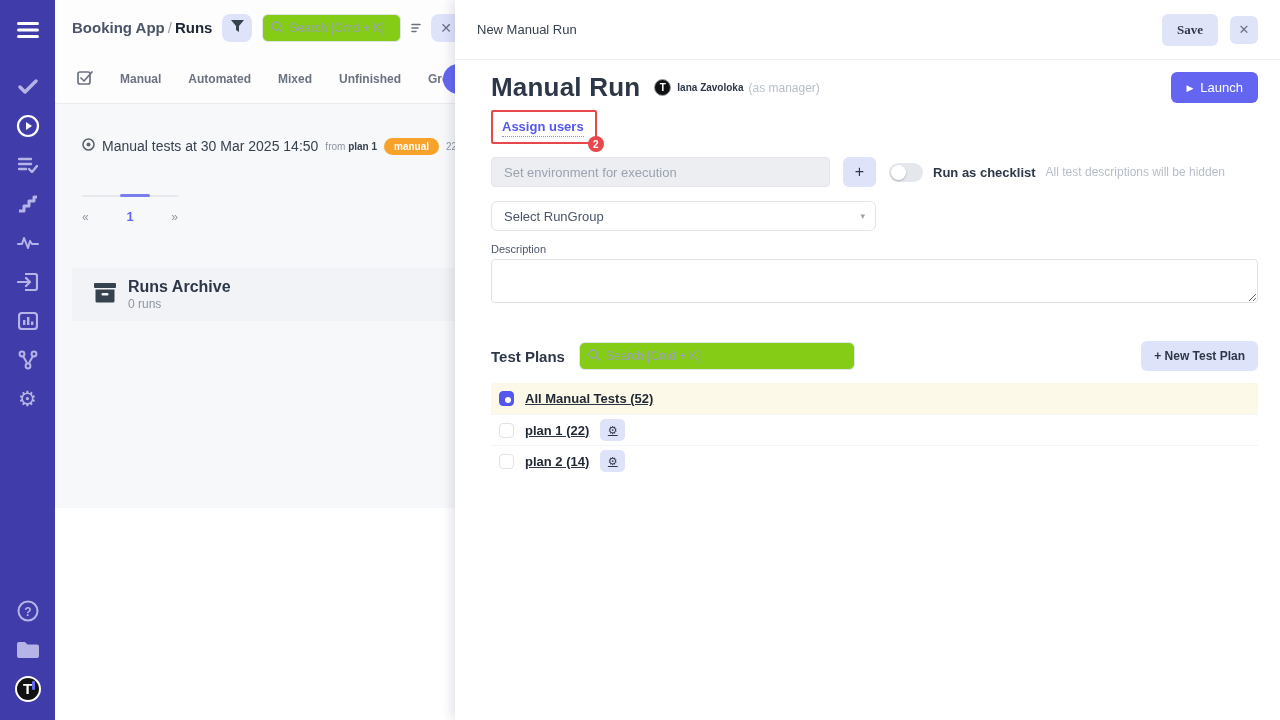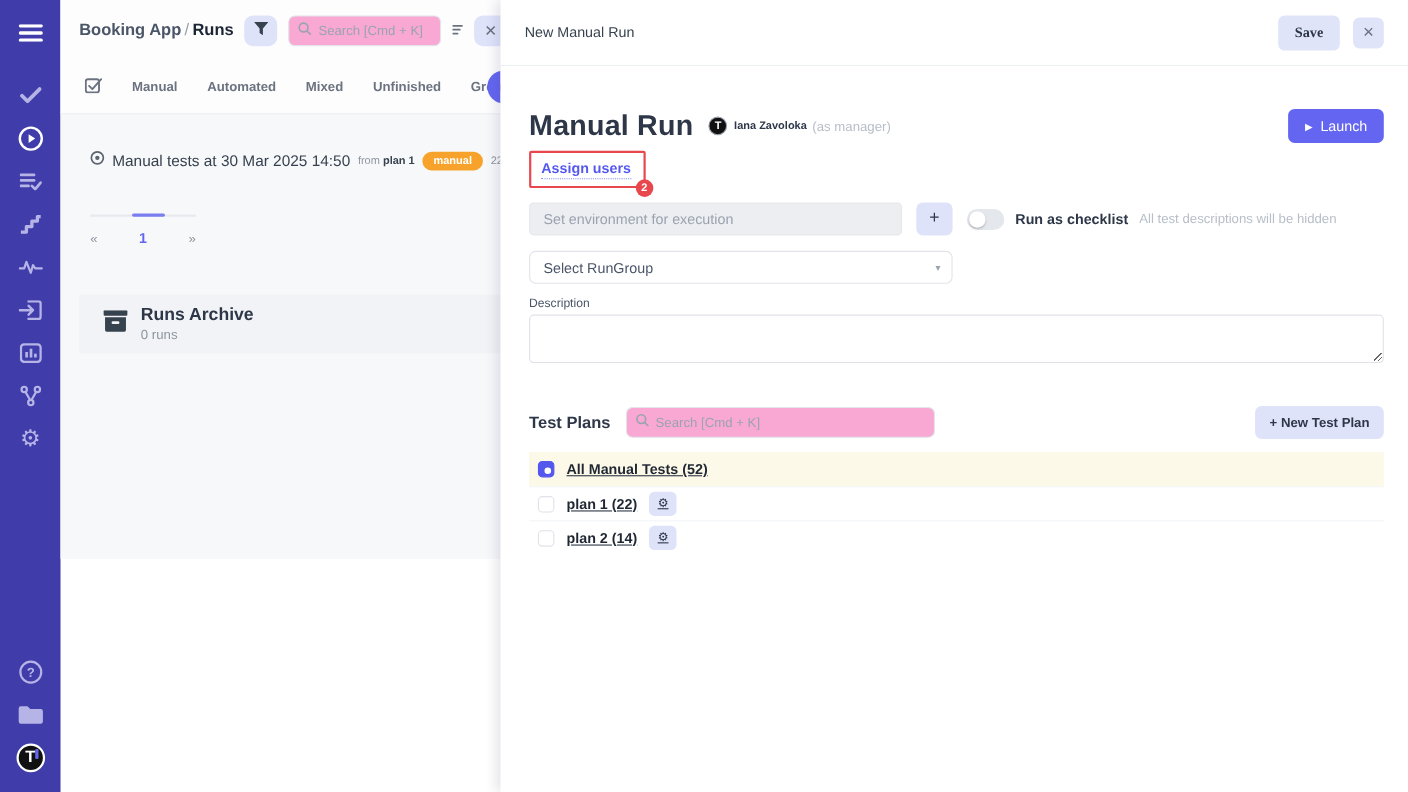--- a/index.html
+++ b/index.html
@@ -17,21 +17,21 @@
   .logo-circle .accent { position:absolute; right:4px; top:3px; width:3px; height:9px; background:#6466f1; border-radius:1px; }
   .sb-logo { margin-bottom:12px; }
 
   
   .left-panel { width:400px; height:508px; background:#f7f8fa; flex-shrink:0; position:relative; overflow:hidden; }
   .lp-topbar { height:55px; background:#fdfdfe; display:flex; align-items:center; padding:0 0 0 17px; gap:10px; }
   .breadcrumb { font-size:15px; font-weight:bold; color:#4a5568; white-space:nowrap; }
   .breadcrumb .sep { color:#9aa1ac; font-weight:normal; padding:0 3px; }
   .breadcrumb .current { color:#1c2533; }
   .filter-btn { background:#dfe3fa; border:none; border-radius:8px; width:30px; height:28px; display:flex; align-items:center; justify-content:center; cursor:pointer; }
-  .search-box { height:28px; background:#f9a8d4; border:1px solid #e1e4e9; border-radius:6px; display:flex; align-items:center; padding:0 8px; gap:6px; flex:1; min-width:0; }
+  .search-box { height:28px; background:#84cc16; border:1px solid #e1e4e9; border-radius:6px; display:flex; align-items:center; padding:0 8px; gap:6px; flex:1; min-width:0; }
   .search-box input { border:none; outline:none; font-size:12px; color:#4a5568; width:100%; background:transparent; font-family:"Liberation Sans", sans-serif; }
   .search-box input::placeholder { color:#9aa3af; }
   .sort-icon { flex-shrink:0; }
   .lp-close { background:#dfe3fa; border:none; border-radius:8px; width:30px; height:28px; color:#6b7280; font-size:14px; cursor:pointer; flex-shrink:0; margin-right:-6px; }
 
   .lp-tabs { height:49px; background:#fdfdfe; border-bottom:1px solid #e9ebef; display:flex; align-items:center; padding-left:22px; gap:27px; position:relative; }
   .lp-tab { font-size:12px; font-weight:600; color:#6b7280; cursor:pointer; white-space:nowrap; }
   .tab-pill { position:absolute; right:-18px; top:9px; width:30px; height:30px; border-radius:15px; background:#6466f1; }
 
   .run-item { display:flex; align-items:center; gap:7px; margin:33px 10px 0 27px; cursor:pointer; }
@@ -46,28 +46,28 @@
   .pag-active-line { position:absolute; left:38px; top:-1px; width:30px; height:3px; background:#7a7df0; border-radius:2px; }
   .pag-row { display:flex; justify-content:space-between; margin-top:12px; align-items:center; }
   .pag-btn { font-size:12px; color:#8d95a0; background:none; border:none; cursor:pointer; }
   .pag-page { font-size:13px; color:#6466f1; font-weight:bold; cursor:pointer; background:none; border:none; }
 
   .archive-row { margin:44px 0 0 17px; background:#f1f3f6; display:flex; align-items:center; gap:12px; padding:10px 0 10px 22px; cursor:pointer; }
   .archive-texts .t { font-size:16px; font-weight:bold; color:#2d3748; }
   .archive-texts .s { font-size:12px; color:#8d95a0; margin-top:1px; }
 
   
-  .right-panel { flex:1; height:720px; background:#fff; box-shadow:-4px 0 10px rgba(40,45,80,.12); position:relative; z-index:2; display:flex; flex-direction:column;gap:27px; }
+  .right-panel { flex:1; height:720px; background:#fff; box-shadow:-4px 0 10px rgba(40,45,80,.12); position:relative; z-index:2; display:flex; flex-direction:column; }
   .rp-header { height:60px; border-bottom:1px solid #eceef2; display:flex; align-items:center; padding:0 22px; flex-shrink:0; }
   .rp-header .htitle { font-size:13px; color:#37424f; }
   .rp-header .hspacer { flex:1; }
   .btn-save { background:#e0e4f8; color:#2d3748; border:none; border-radius:6px; padding:8px 15px; font-size:13px; font-weight:600; cursor:pointer; margin-right:12px; font-family:Liberation Serif, serif; }
   .btn-x { background:#e0e4f8; color:#6b7280; border:none; border-radius:6px; width:28px; height:28px; font-size:13px; cursor:pointer; }
 
-  .rp-content { padding:12px 22px 0 26px; }
+  .rp-content { padding:12px 22px 0 36px; }
   .h1-row { display:flex; align-items:center; }
   .h1-row h1 { font-size:26px; font-weight:bold; color:#2d3748; letter-spacing:.2px; }
   .mini-logo { width:17px; height:17px; border-radius:50%; background:#111; border:1.5px solid #9aa1ac; color:#fff; font-size:10px; font-weight:bold; display:flex; align-items:center; justify-content:center; margin:0 6px 0 14px; }
   .manager-name { font-size:10px; font-weight:bold; color:#2d3748; }
   .manager-role { font-size:12px; color:#b7bec8; margin-left:5px; }
   .h1-spacer { flex:1; }
   .btn-launch { background:#6466f1; color:#fff; border:none; border-radius:6px; padding:8px 15px; font-size:13px; cursor:pointer; display:flex; align-items:center; gap:7px; font-family:"Liberation Sans", sans-serif; }
   .btn-launch .tri { font-size:9px; }
 
   .assign-wrap { position:relative; display:inline-block; margin-top:7px; }

